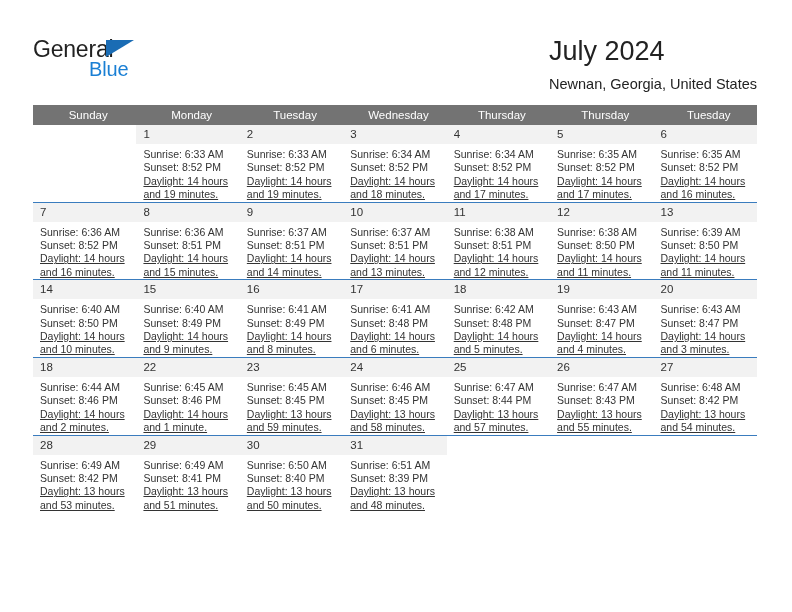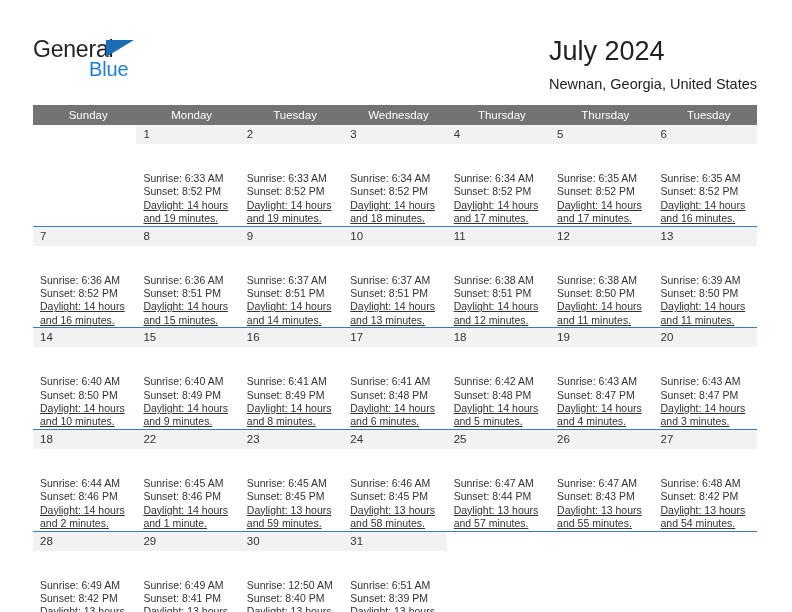--- a/index.html
+++ b/index.html
@@ -120,21 +120,20 @@
     line-height: 13px;
   }
   .daynum.empty {
     background: transparent;
   }
   .info {
     padding: 4px 6px 0 7px;
     font-size: 10.5px;
     line-height: 13.4px;
     color: #333333;
-    margin-top: 24px;
   }
   .info div {
     white-space: nowrap;
   }
   .info .daylight-wrap {
     white-space: normal;
     text-decoration: underline;
   }
   td.blank {
     background: #ffffff;
@@ -413,21 +412,21 @@
             <div class="daynum">29</div>
             <div class="info">
               <div>Sunrise: 6:49 AM</div>
               <div>Sunset: 8:41 PM</div>
               <div class="daylight-wrap">Daylight: 13 hours and 51 minutes.</div>
             </div>
           </td>
           <td>
             <div class="daynum">30</div>
             <div class="info">
-              <div>Sunrise: 12:50 AM</div>
+              <div>Sunrise: 6:50 AM</div>
               <div>Sunset: 8:40 PM</div>
               <div class="daylight-wrap">Daylight: 13 hours and 50 minutes.</div>
             </div>
           </td>
           <td>
             <div class="daynum">31</div>
             <div class="info">
               <div>Sunrise: 6:51 AM</div>
               <div>Sunset: 8:39 PM</div>
               <div class="daylight-wrap">Daylight: 13 hours and 48 minutes.</div>

